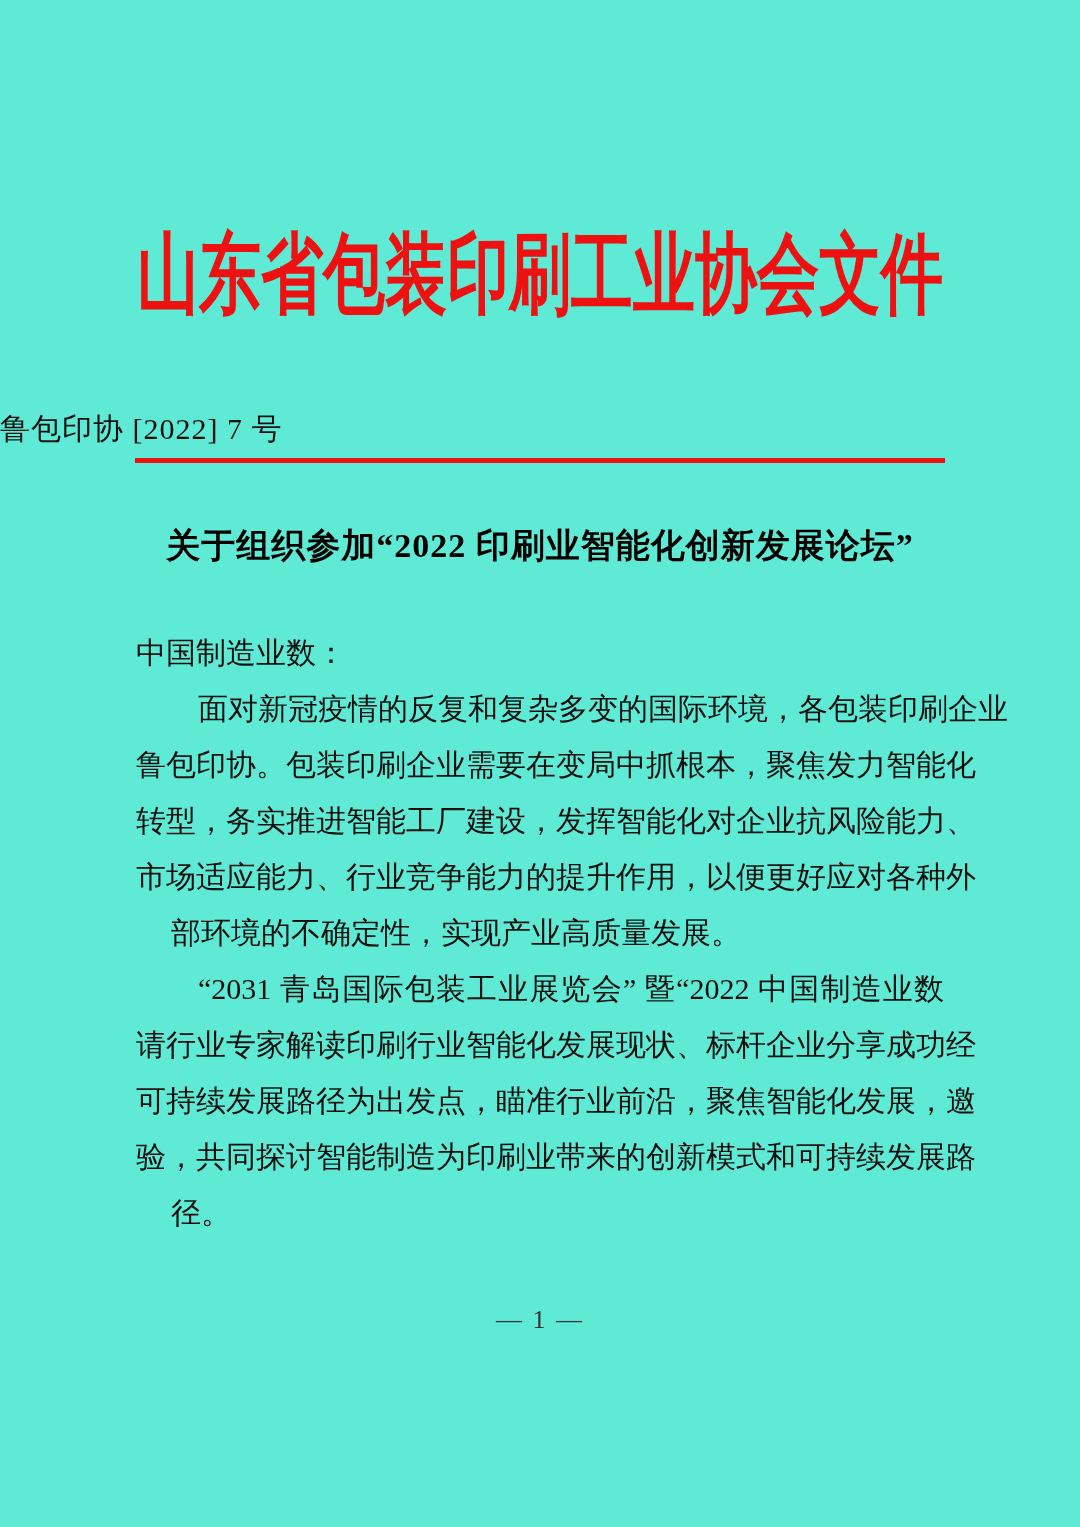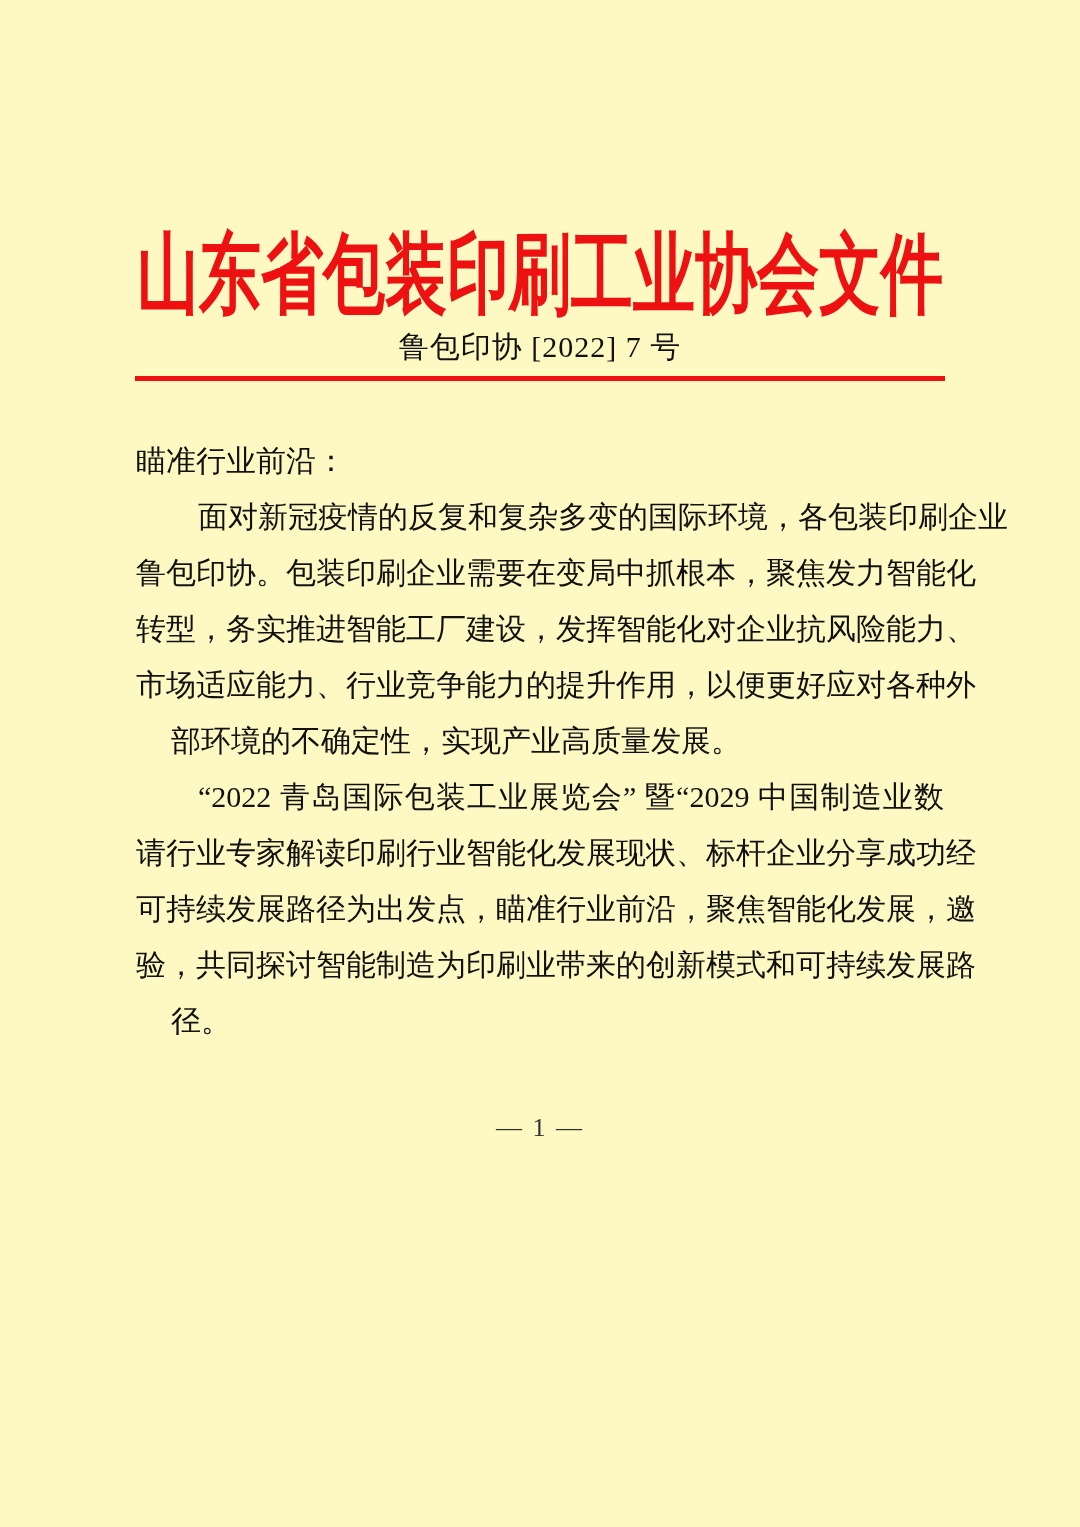--- a/index.html
+++ b/index.html
@@ -5,21 +5,21 @@
   html, body {
     margin: 0;
     padding: 0;
     background: #ffffff;
   }
   .page {
     position: relative;
     width: 1080px;
     height: 1527px;
     margin: 0 auto;
-    background: #fef9c3;
+    background: #5eead4;
     overflow: hidden;
     font-family: "Liberation Serif", "DejaVu Serif", serif;
     color: #1a1a1a;
   }
   
   .letterhead-wrap {
     margin-top: 230px;
     text-align: center;
     height: 96px;
   }
@@ -29,21 +29,22 @@
     line-height: 1;
     font-weight: 700;
     color: #ee1111;
     white-space: nowrap;
     letter-spacing: 0px;
     transform: scale(1.0, 1.42);
     transform-origin: center top;
   }
   
   .doc-number {
-    text-align: center;
+    margin-top: 82px;
+    text-align: left;
     font-size: 30px;
     line-height: 42px;
     color: #111111;
     letter-spacing: 1px;
   }
   
   .red-rule {
     margin: 8px auto 0 auto;
     width: 810px;
     height: 5px;
@@ -98,31 +99,32 @@
 
   <div class="letterhead-wrap">
     <span class="letterhead">山东省包装印刷工业协会文件</span>
   </div>
 
   <div class="doc-number">鲁包印协 [2022] 7 号</div>
 
   <div class="red-rule"></div>
 
   <div class="notice-title">
+    <div>关于组织参加“2022 印刷业智能化创新发展论坛”</div>
   </div>
 
   <div class="body-block">
-    <div class="salutation">瞄准行业前沿：</div>
+    <div class="salutation">中国制造业数：</div>
 
     <div class="bline indent">面对新冠疫情的反复和复杂多变的国际环境，各包装印刷企业</div>
     <div class="bline">鲁包印协。包装印刷企业需要在变局中抓根本，聚焦发力智能化</div>
     <div class="bline">转型，务实推进智能工厂建设，发挥智能化对企业抗风险能力、</div>
     <div class="bline">市场适应能力、行业竞争能力的提升作用，以便更好应对各种外</div>
     <div class="bline last">部环境的不确定性，实现产业高质量发展。</div>
-    <div class="bline indent">“2022 青岛国际包装工业展览会” 暨“2029 中国制造业数</div>
+    <div class="bline indent">“2031 青岛国际包装工业展览会” 暨“2022 中国制造业数</div>
     <div class="bline">请行业专家解读印刷行业智能化发展现状、标杆企业分享成功经</div>
     <div class="bline">可持续发展路径为出发点，瞄准行业前沿，聚焦智能化发展，邀</div>
     <div class="bline">验，共同探讨智能制造为印刷业带来的创新模式和可持续发展路</div>
     <div class="bline last">径。</div>
   </div>
 
   <div class="page-number">— 1 —</div>
 
 </div>
 

